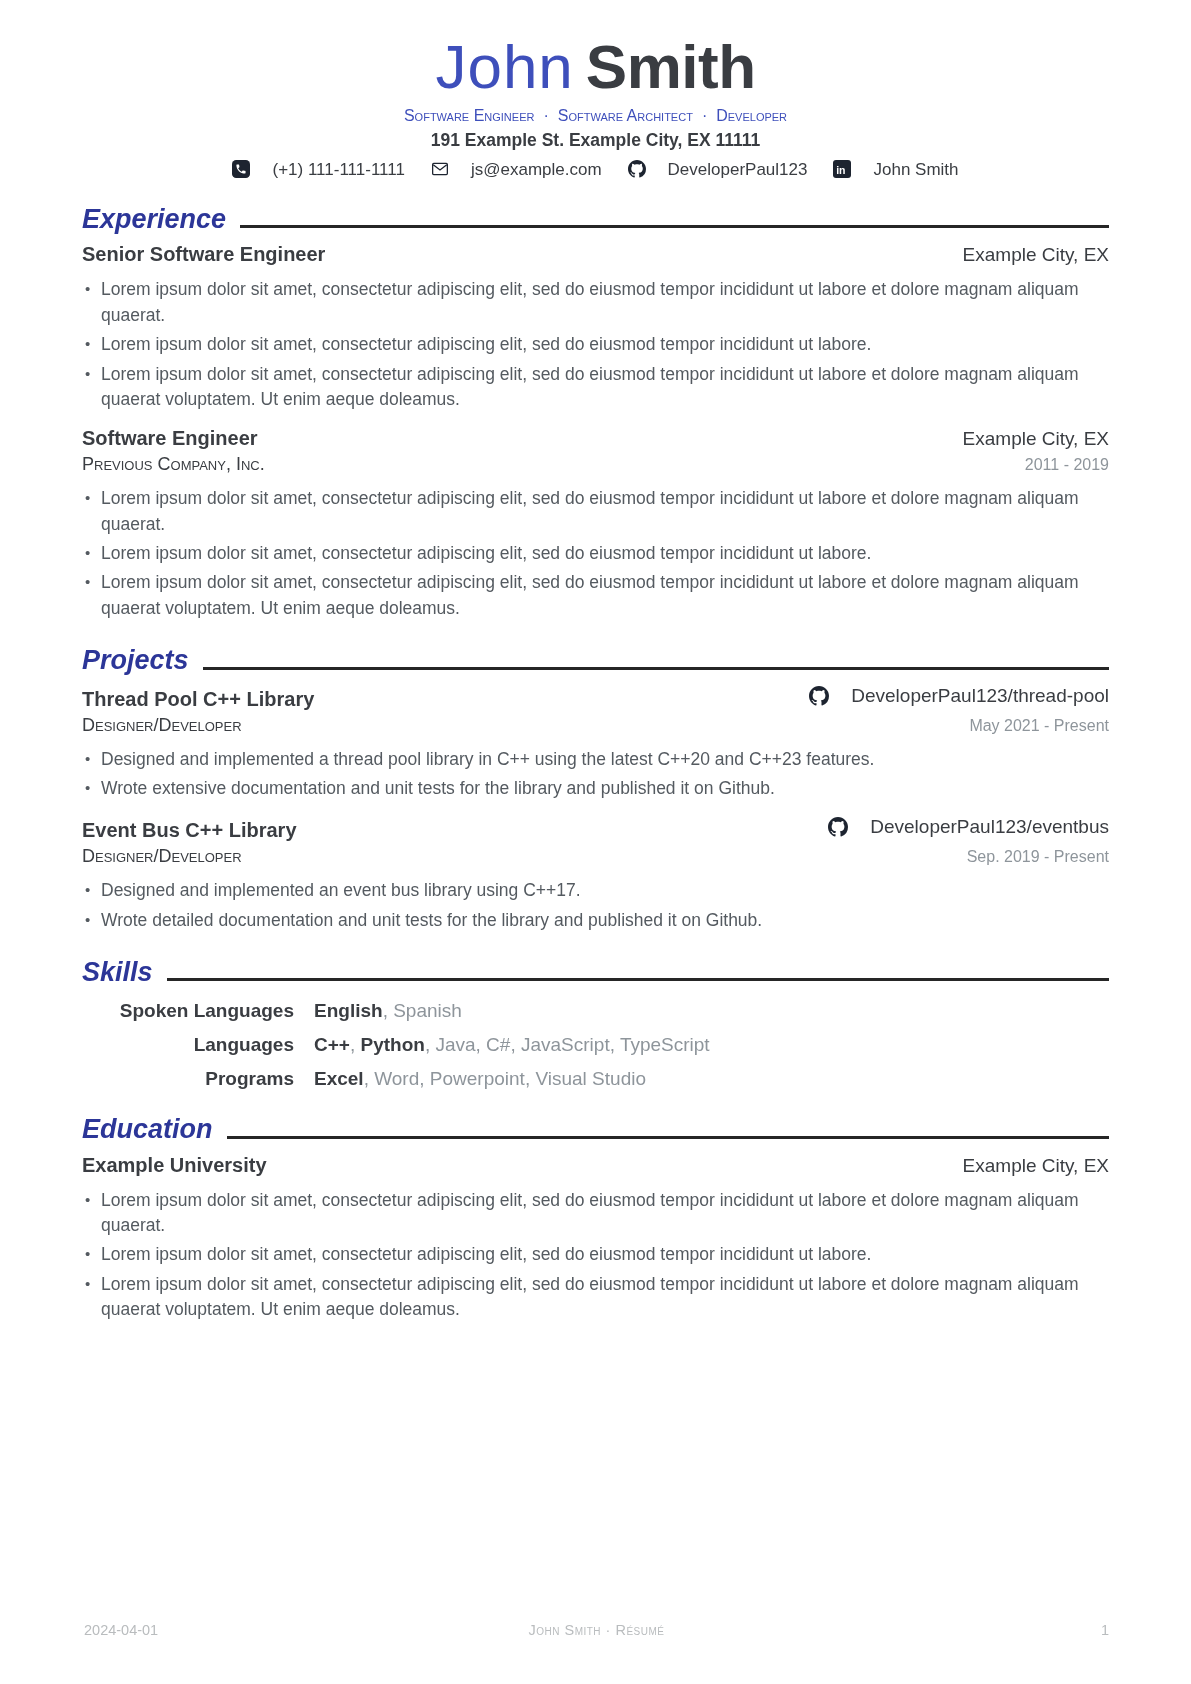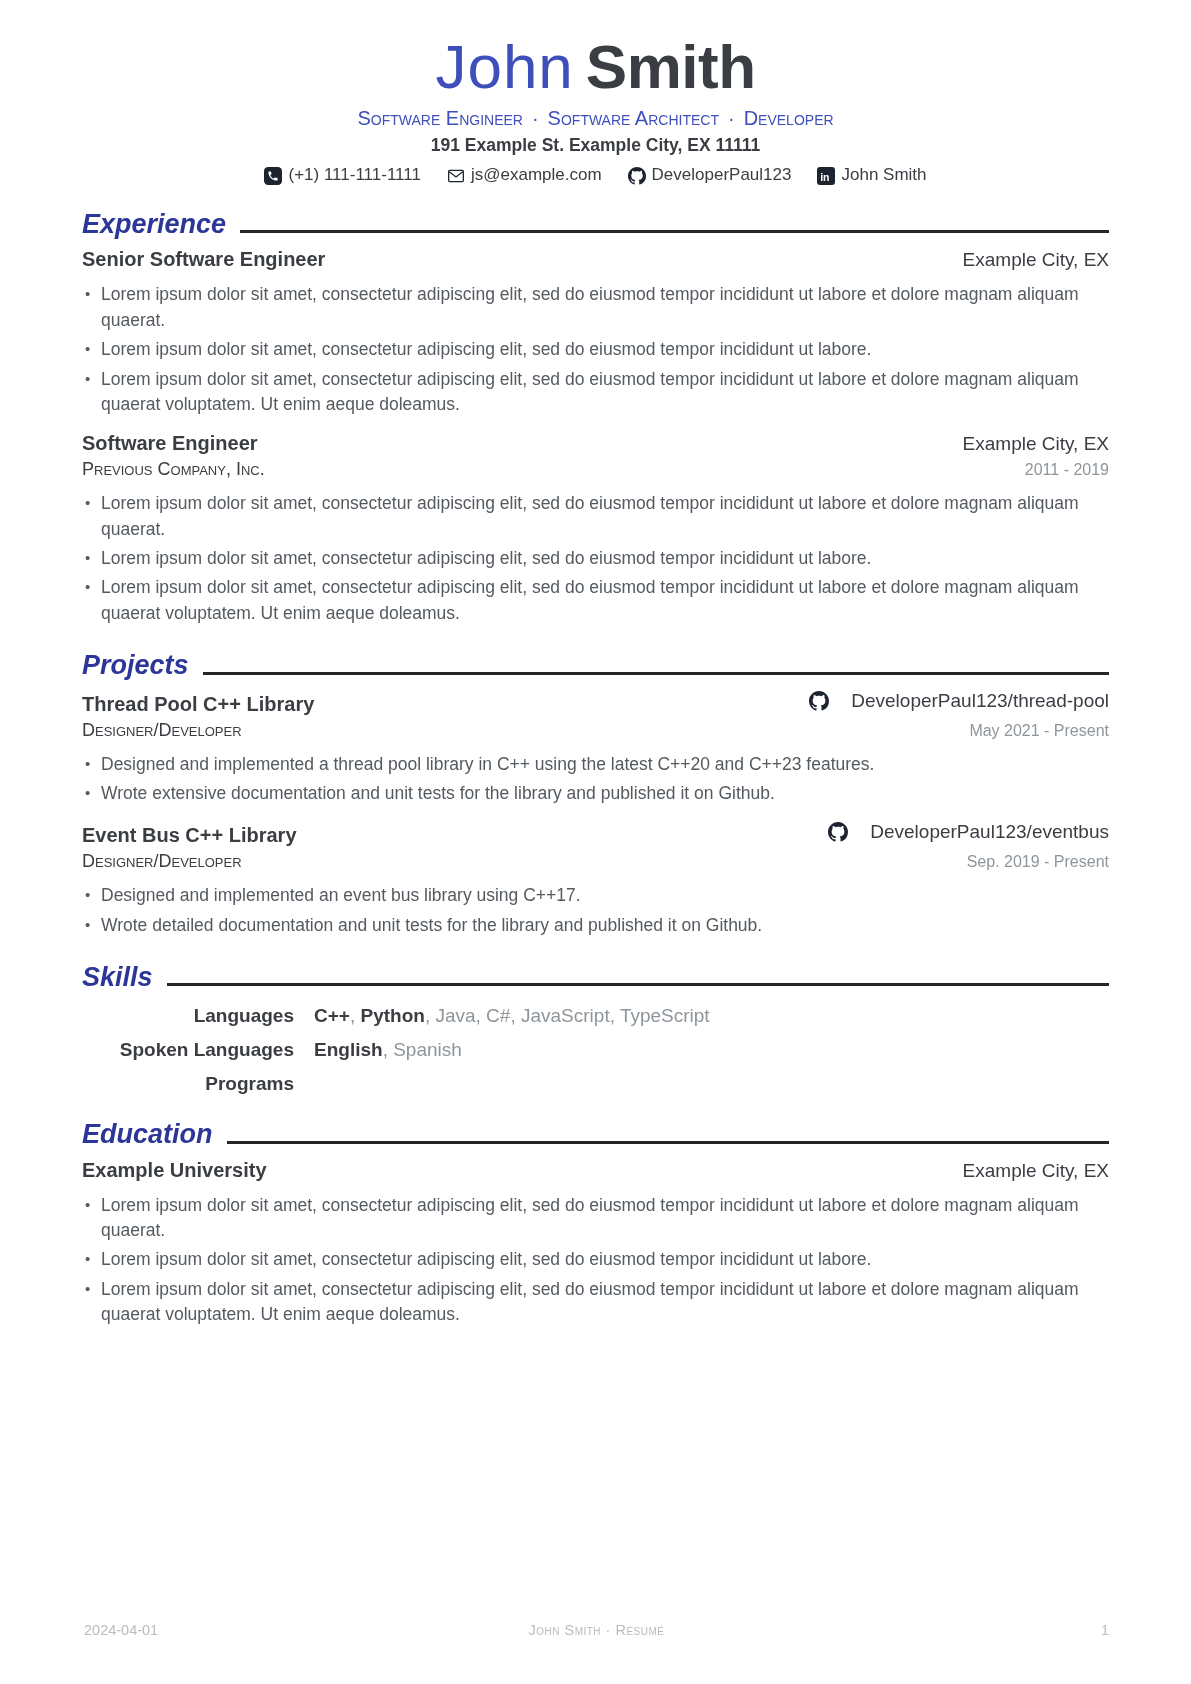--- a/index.html
+++ b/index.html
@@ -18,25 +18,25 @@
     font-family:"Liberation Sans", sans-serif;
     -webkit-font-smoothing:antialiased;
   }
   .content{padding:0 82px;}
 
   
   .header{text-align:center;padding-top:34px;}
   .name{margin:0;font-size:62px;line-height:1.05;color:var(--text-dark);}
   .name .first{font-weight:200;color:var(--accent-light);letter-spacing:1px;}
   .name .last{font-weight:700;margin-left:12px;letter-spacing:-0.5px;}
-  .taglines{margin-top:8px;font-variant:small-caps;font-size:20px;color:var(--accent-light);}
+  .taglines{margin-top:8px;font-variant:small-caps;font-size:16px;color:var(--accent-light);}
   .tag-sep{margin:0 9px;}
   .address{margin-top:5px;font-size:17.5px;font-weight:700;color:var(--text-dark);}
   .contacts{margin-top:9px;display:flex;justify-content:center;align-items:center;gap:26px;font-size:17px;color:var(--text-dark);}
-  .contact-item{display:inline-flex;align-items:flex-end;gap:6px;}
+  .contact-item{display:inline-flex;align-items:flex-start;gap:22px;}
   .icon{display:inline-flex;color:var(--icon);}
   .icon svg{width:18px;height:18px;display:block;}
   .repo .icon svg{width:20px;height:20px;}
 
   
   .sec-head{display:flex;align-items:flex-end;margin:25px 0 10px;font-style:italic;}
   .sec-title{font-size:27px;font-weight:700;color:var(--accent);margin:0;line-height:1.05;}
   .sec-rule{flex:1;height:3px;background:var(--rule);margin-left:14px;margin-bottom:5px;}
 
   .entry{margin-bottom:15px;}
@@ -213,29 +213,30 @@
         </div>
     </section>
 
     <section>
       <div class="sec-head">
         <h2 class="sec-title">Skills</h2>
         <div class="sec-rule"></div>
       </div>
       <div class="skills">
           <div class="skill-row">
+            <div class="skill-label">Spoken Languages</div>
+            <div class="skill-value"><span class="strong">English</span><span class="muted">, Spanish</span></div>
+          </div>
+          <div class="skill-row">
             <div class="skill-label">Languages</div>
             <div class="skill-value"><span class="strong">C++</span><span class="muted">, </span><span class="strong">Python</span><span class="muted">, Java, C#, JavaScript, TypeScript</span></div>
           </div>
           <div class="skill-row">
-            <div class="skill-label">Spoken Languages</div>
-            <div class="skill-value"><span class="strong">English</span><span class="muted">, Spanish</span></div>
-          </div>
-          <div class="skill-row">
             <div class="skill-label">Programs</div>
+            <div class="skill-value"><span class="strong">Excel</span><span class="muted">, Word, Powerpoint, Visual Studio</span></div>
           </div>
         </div>
     </section>
 
     <section>
       <div class="sec-head">
         <h2 class="sec-title">Education</h2>
         <div class="sec-rule"></div>
       </div>
       <div class="entries">

